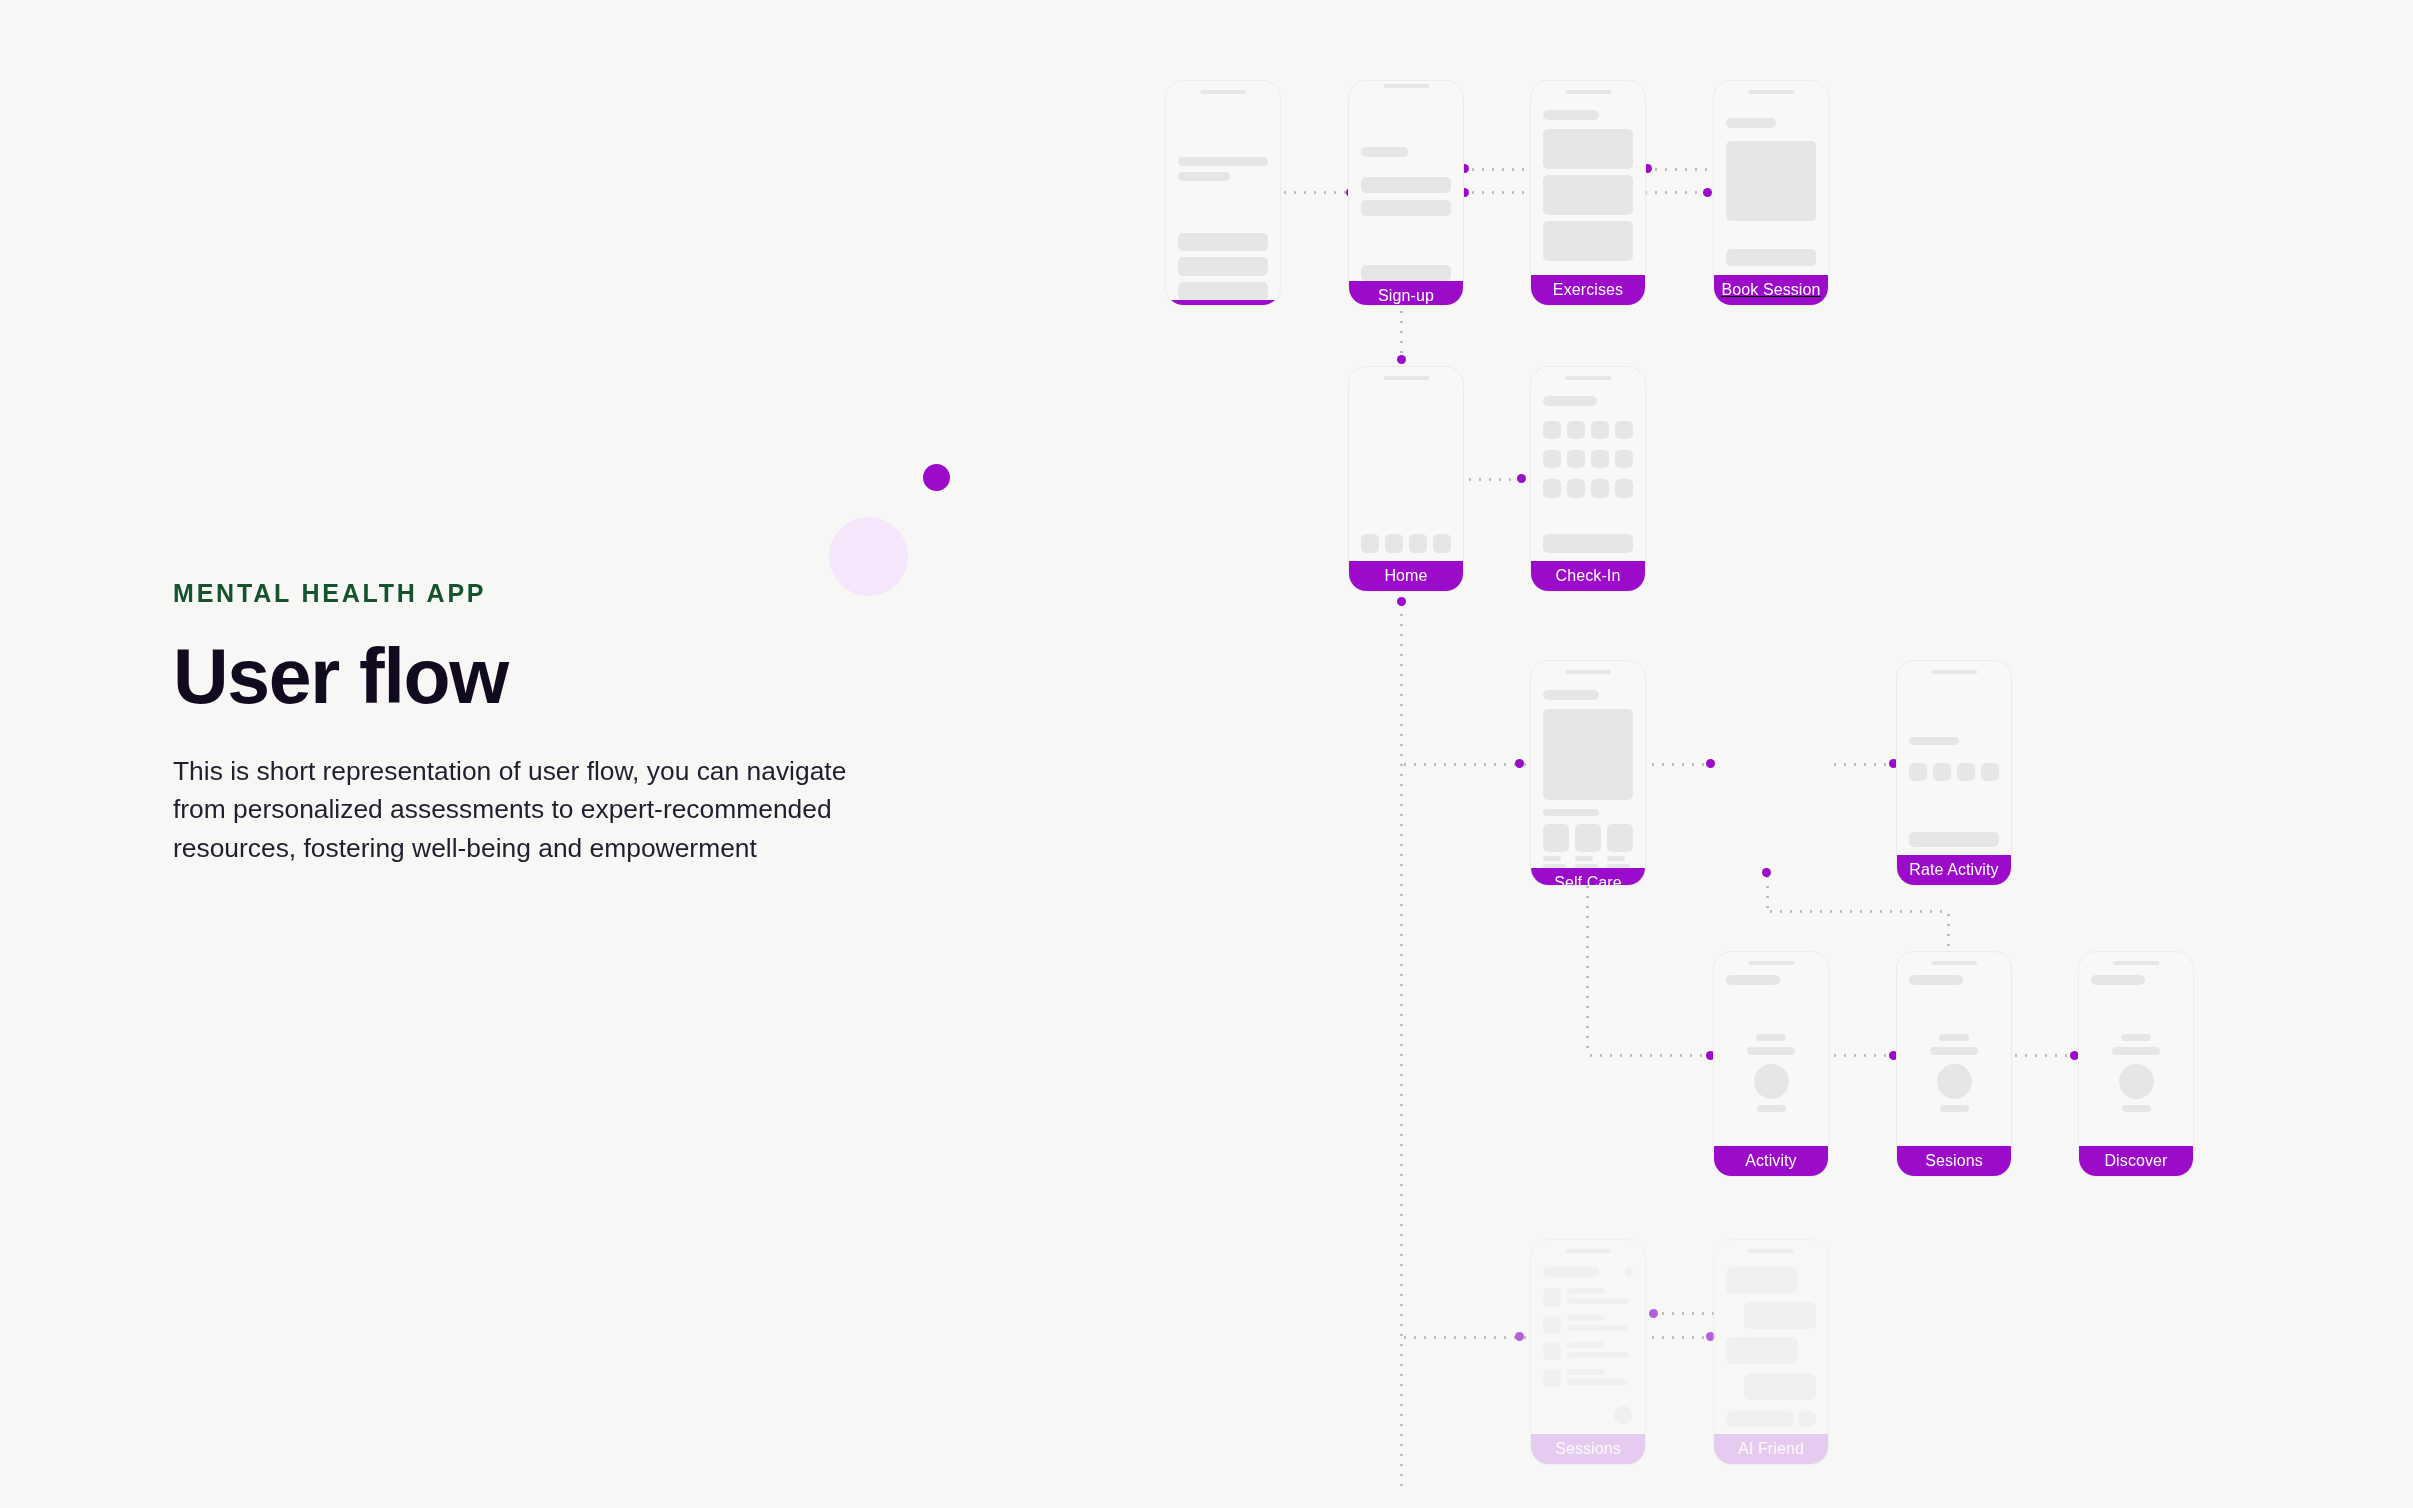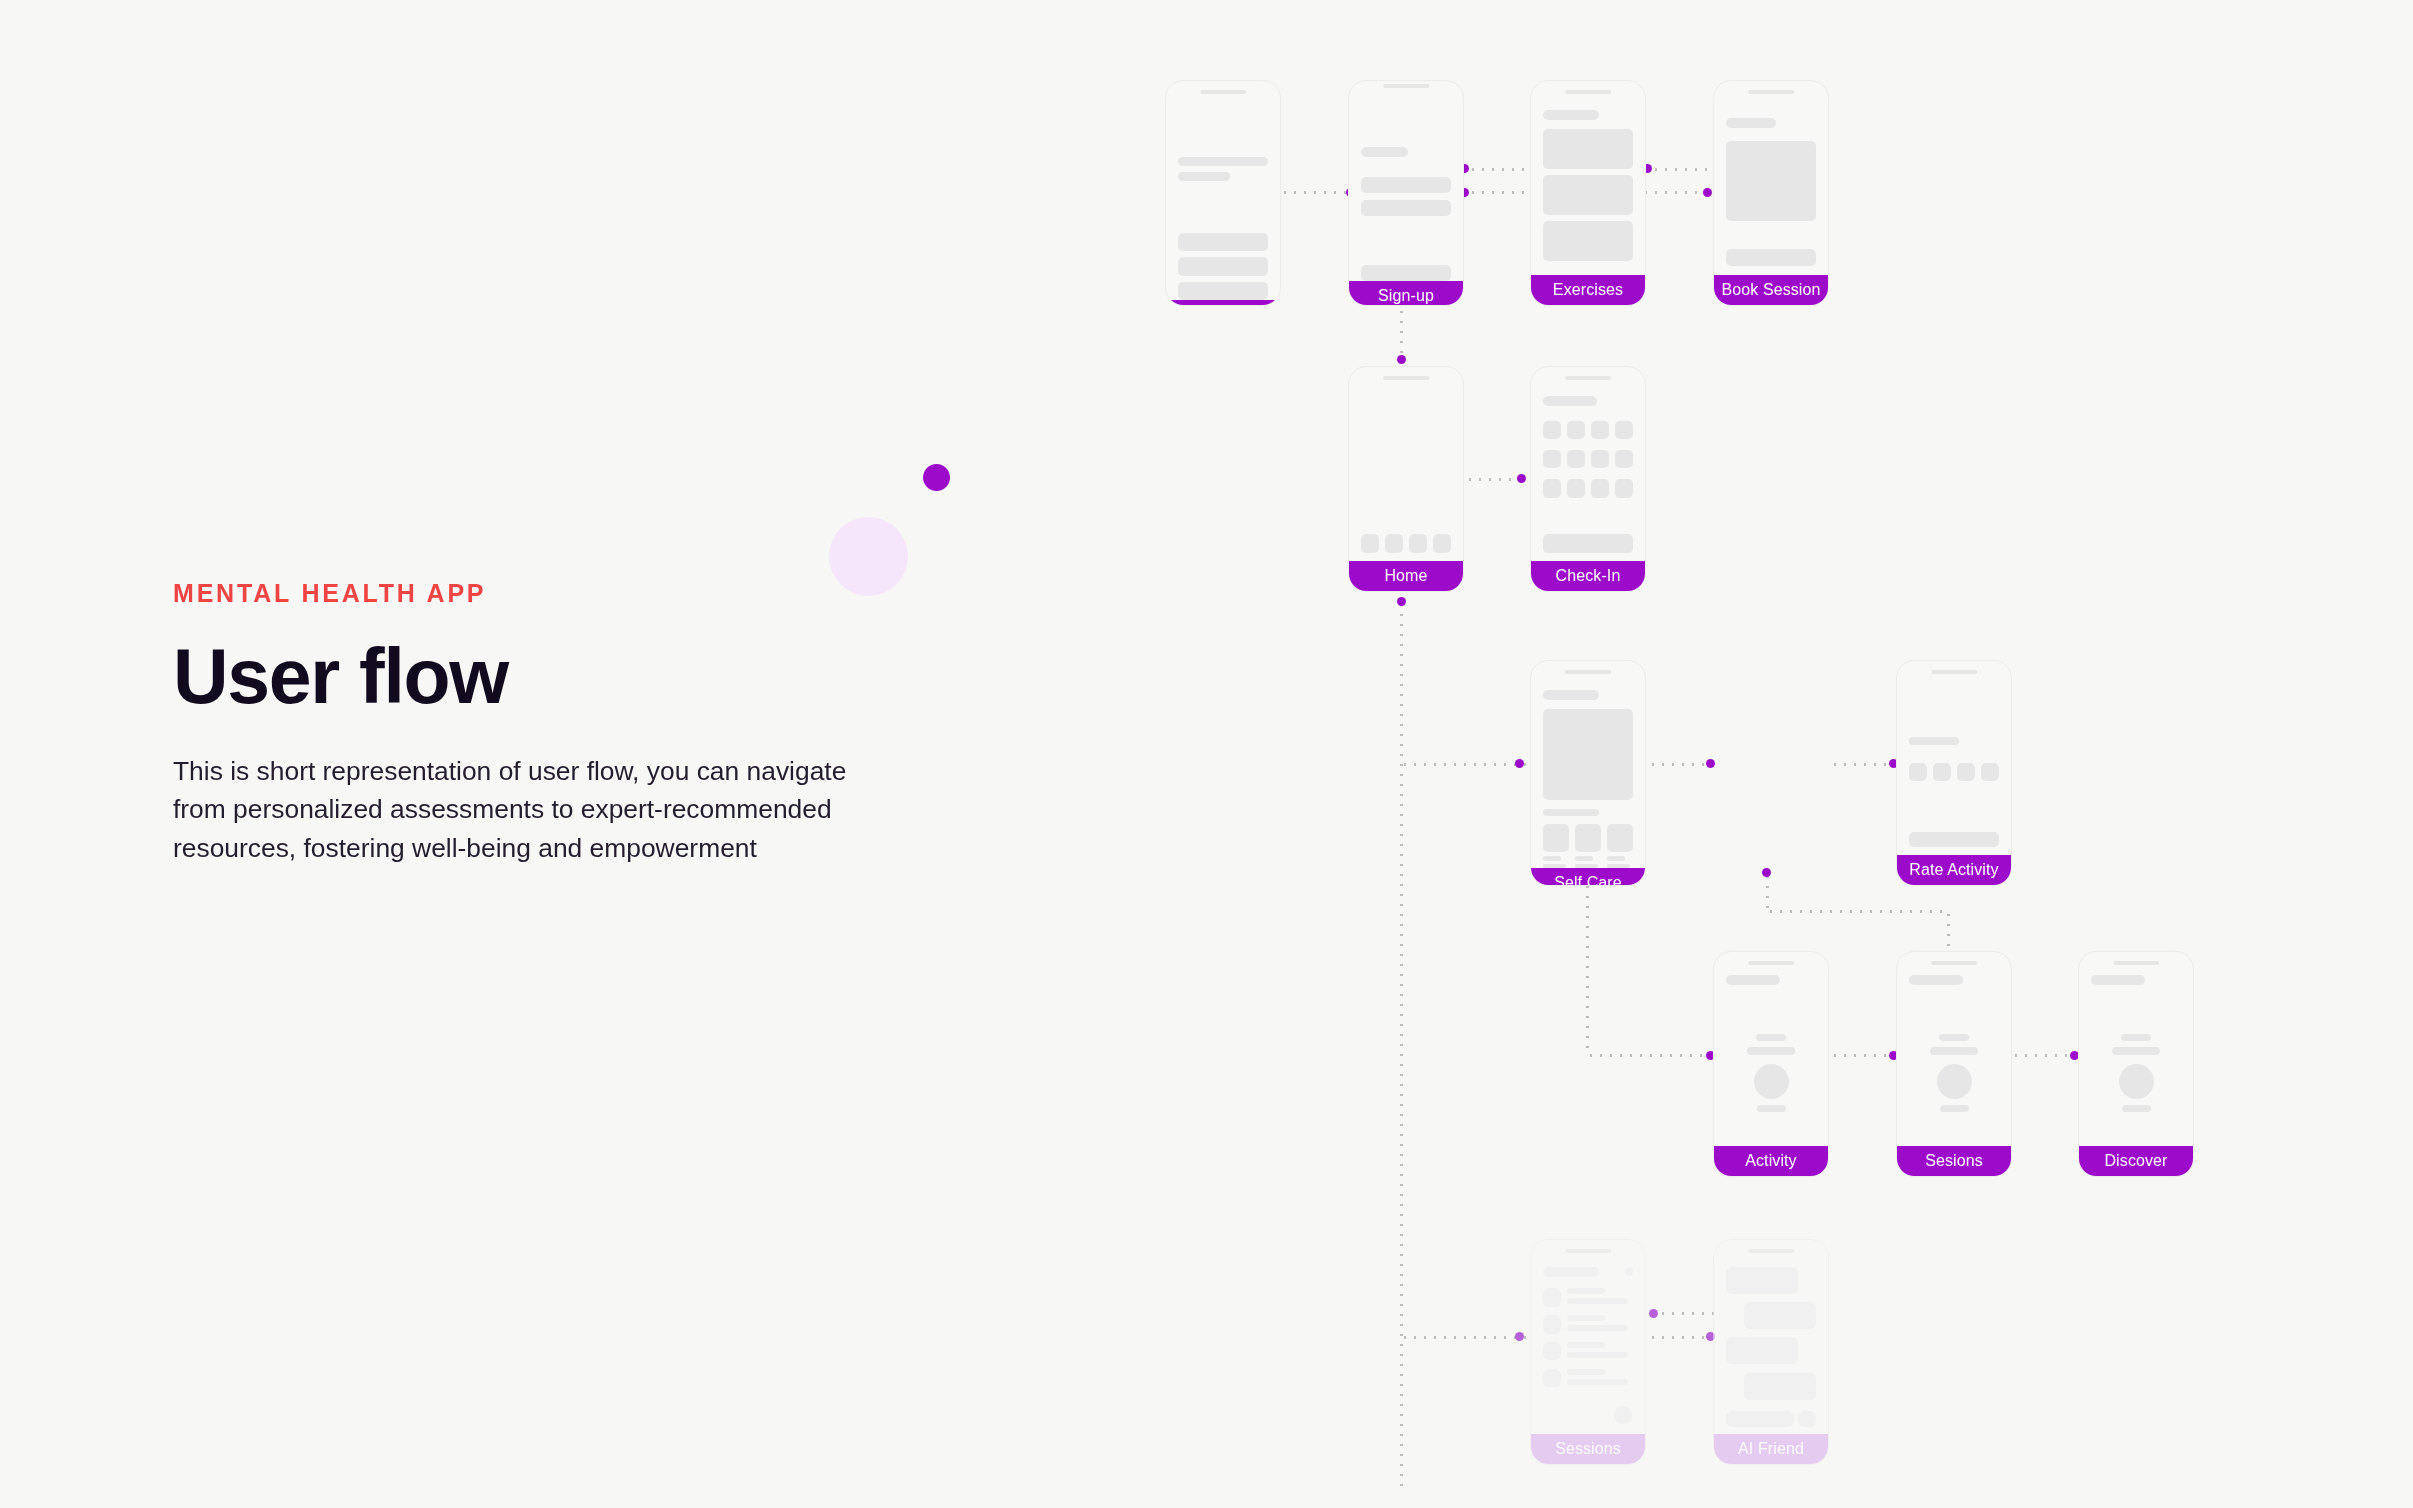--- a/index.html
+++ b/index.html
@@ -8,21 +8,21 @@
     background: #f7f7f5;
     font-family: "Liberation Sans", sans-serif;
     overflow: hidden;
   }
   #stage { position: relative; width: 2413px; height: 1508px; }
 
   
   .left-panel { position: absolute; left: 173px; top: 578px; width: 754px; }
   .eyebrow {
     font-size: 25px; font-weight: 700; letter-spacing: 2.8px;
-    color: #ef4444; text-transform: uppercase; line-height: 1.2;
+    color: #14532d; text-transform: uppercase; line-height: 1.2;
   }
   .headline {
     margin-top: 30px;
     font-size: 77px; font-weight: 700; color: #120a1f;
     letter-spacing: -1.3px; line-height: 1.0;
   }
   .body-copy {
     margin-top: 37px;
     font-size: 26.4px; color: #241d2e; line-height: 1.45; max-width: 721px;
   }
@@ -173,21 +173,21 @@
     <div class="phone-screen">
       <div class="notch"></div>
       <div class="blk" style="margin-top:17px; height:10px; width:62%;"></div>
       <div class="blk" style="margin-top:9.2px; height:40px;"></div>
       <div class="blk" style="margin-top:5.9px; height:40px;"></div>
       <div class="blk" style="margin-top:5.9px; height:40px;"></div>
     </div>
     <div class="label-bar">Exercises</div>
   </div>
 
-  <div class="phone" style="left:1713px; top:80px; width:116px; height:226px;">
+  <div class="phone" style="left:1713px; top:80px; width:116px; height:226px;text-decoration:underline;">
     <div class="phone-screen">
       <div class="notch"></div>
       <div class="blk" style="margin-top:25px; height:10px; width:56%;"></div>
       <div class="blk" style="margin-top:13.4px; height:80px;"></div>
       <div class="blk" style="margin-top:28px; height:17px;"></div>
     </div>
     <div class="label-bar">Book Session</div>
   </div>
 
   <div class="phone" style="left:1348px; top:366px; width:116px; height:226px;">

